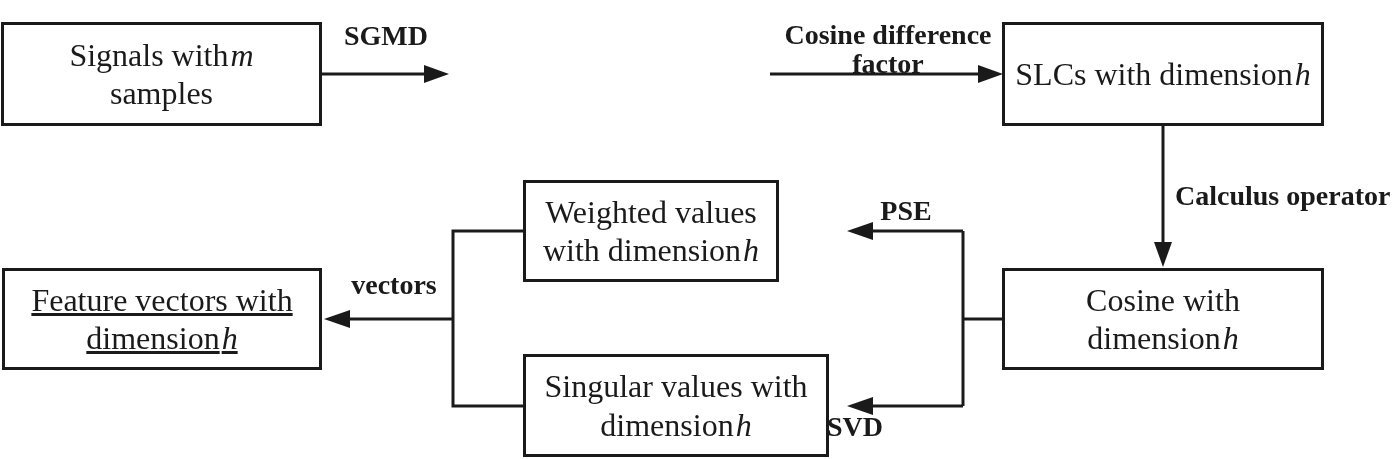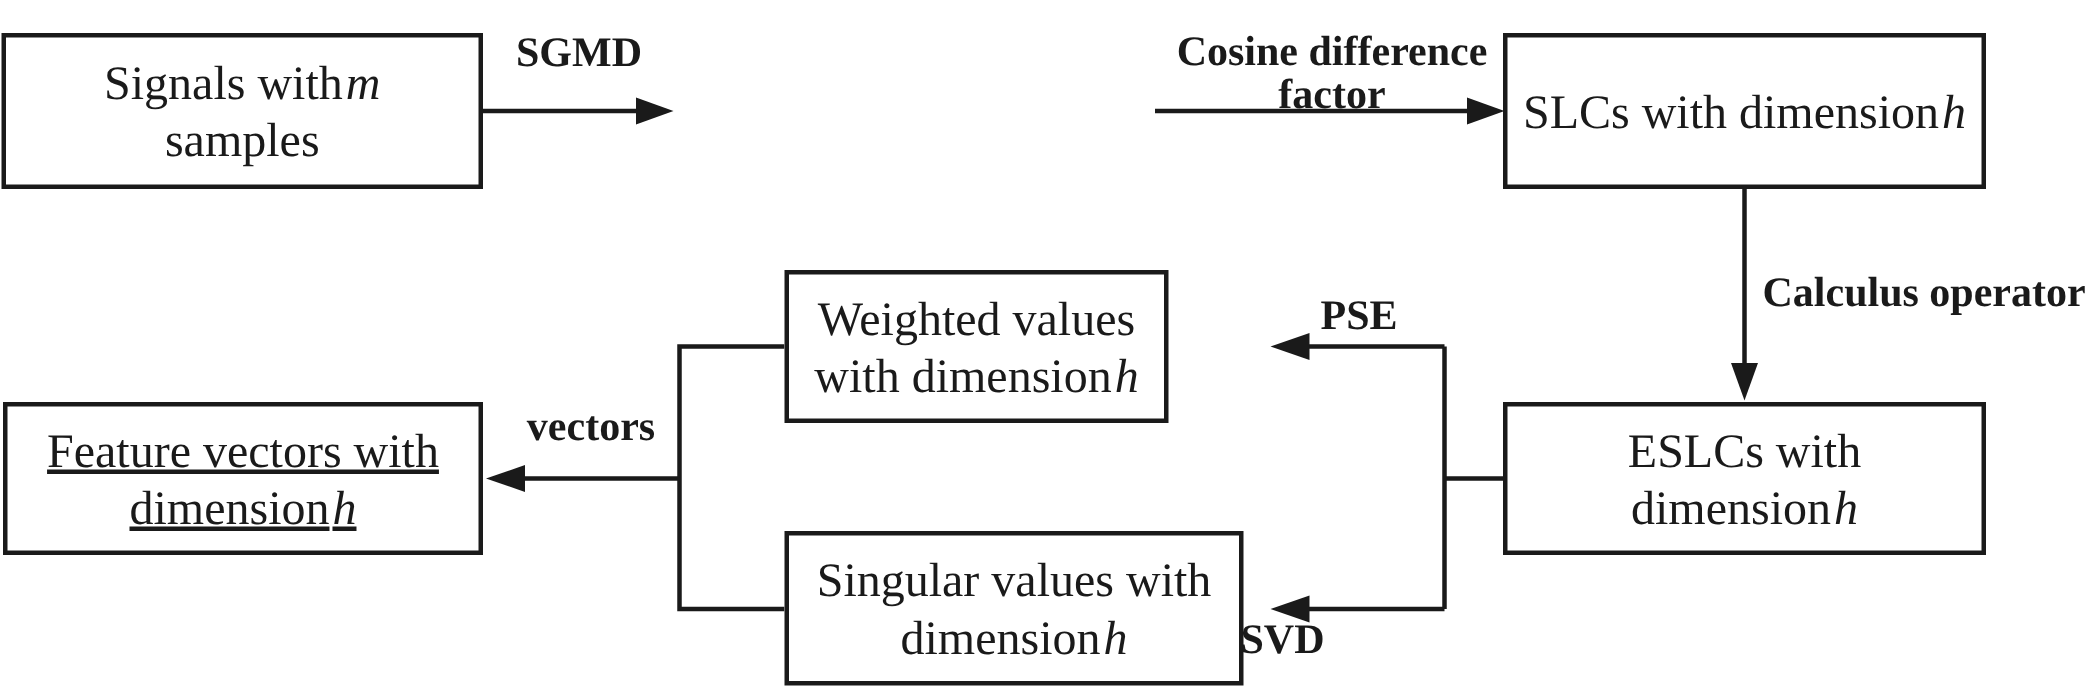--- a/index.html
+++ b/index.html
@@ -97,21 +97,21 @@
 
 
   <div class="node" style="left:1002px; top:22px; width:322px; height:104px;">
     <span>
       <span>SLCs with dimension</span><span class="var">h</span><span></span>
     </span>
   </div>
 
   <div class="node" style="left:1002px; top:268px; width:322px; height:102px;">
     <span>
-      <span>ESLCs with dimension</span><span class="var">h</span><span></span>
+      <span>Cosine with dimension</span><span class="var">h</span><span></span>
     </span>
   </div>
 
   <div class="node" style="left:523px; top:180px; width:256px; height:102px;">
     <span>
       <span>Weighted values with dimension</span><span class="var">h</span><span></span>
     </span>
   </div>
 
   <div class="node" style="left:523px; top:354px; width:306px; height:103px;">

